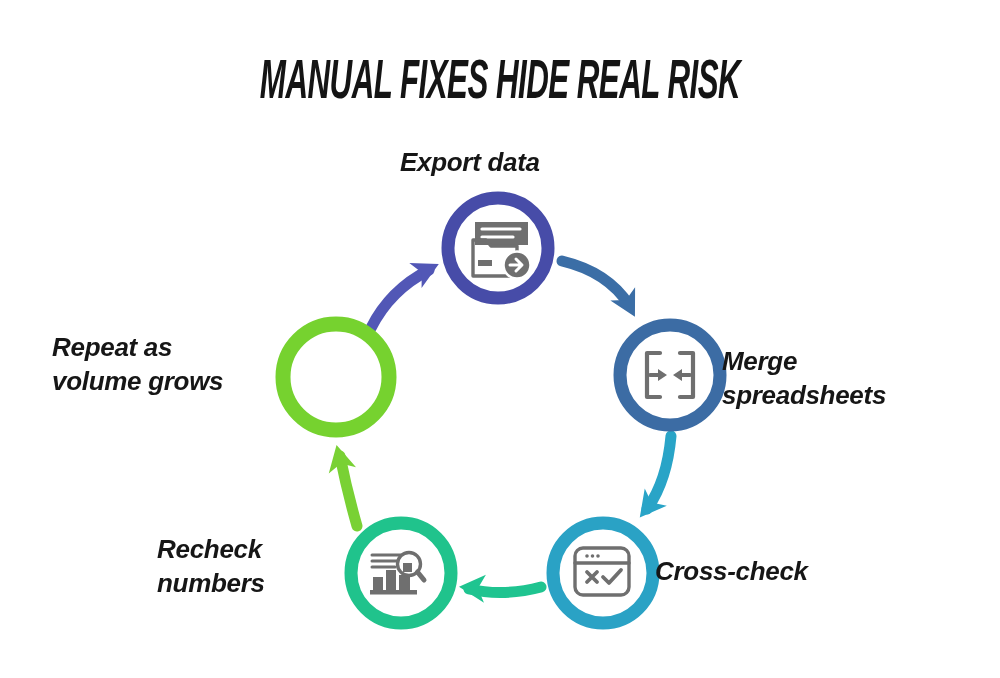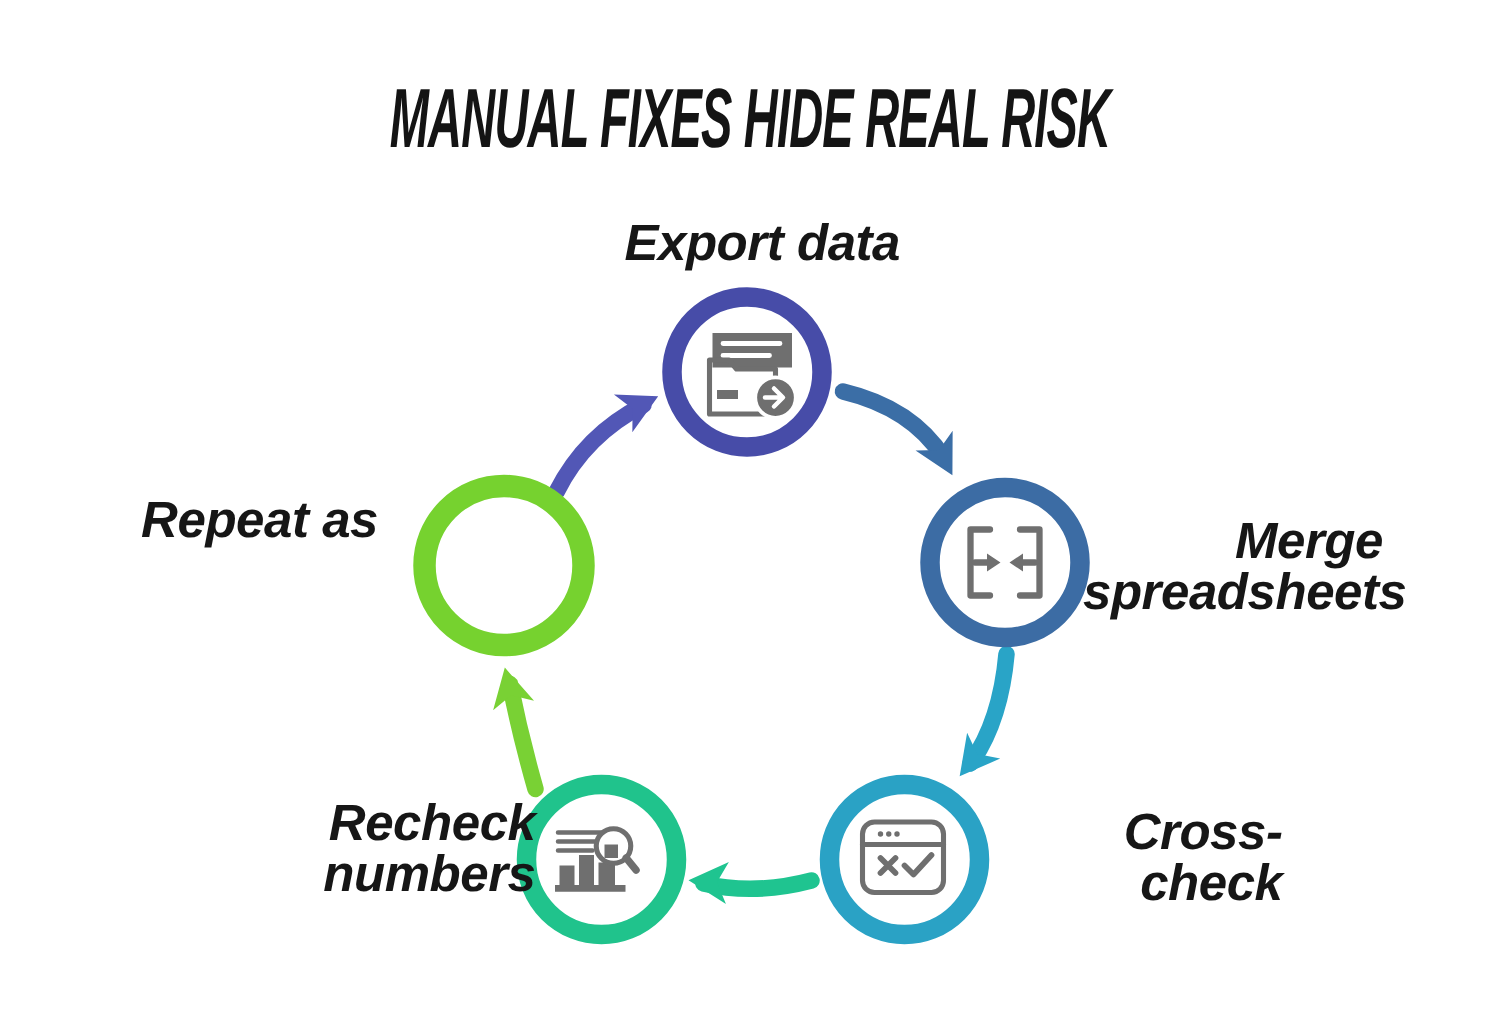--- a/index.html
+++ b/index.html
@@ -10,27 +10,27 @@
   }
   .canvas{position:absolute;inset:0;width:1000px;height:678px;font-style:italic;}
   .title{
     position:absolute;top:46px;left:0;width:1000px;margin:0;
     text-align:center;font-size:56px;font-weight:700;color:#141414;
     white-space:nowrap;letter-spacing:-1px;
     transform:scaleX(0.56);
   }
   .diagram{position:absolute;top:0;left:0;}
   .node-label{
-    position:absolute;width:200px;text-align:right;
-    font-size:34px;font-weight:700;color:#161616;line-height:34px;
+    position:absolute;width:200px;text-align:left;
+    font-size:26px;font-weight:700;color:#161616;line-height:34px;
     letter-spacing:-0.3px;
   }
   .label-export{left:400px;top:145px;}
   .label-merge{left:722px;top:344px;}
-  .label-crosscheck{left:655px;top:538px;}
+  .label-crosscheck{left:655px;top:554px;}
   .label-recheck{left:157px;top:532px;}
   .label-repeat{left:52px;top:330px;}
   .arrow-line{fill:none;stroke-width:11;stroke-linecap:round;}
   .ring{fill:#ffffff;}
   .icon-stroke{fill:none;stroke-linecap:round;stroke-linejoin:round;}
 </style>
 </head>
 <body>
 
 <div class="canvas">
@@ -108,15 +108,16 @@
   </div>
   <div class="node-label label-crosscheck">
     <div>Cross-check</div>
   </div>
   <div class="node-label label-recheck">
     <div>Recheck</div>
     <div>numbers</div>
   </div>
   <div class="node-label label-repeat">
     <div>Repeat as</div>
+    <div>volume grows</div>
   </div>
 
 </div>
 
 </body></html>

